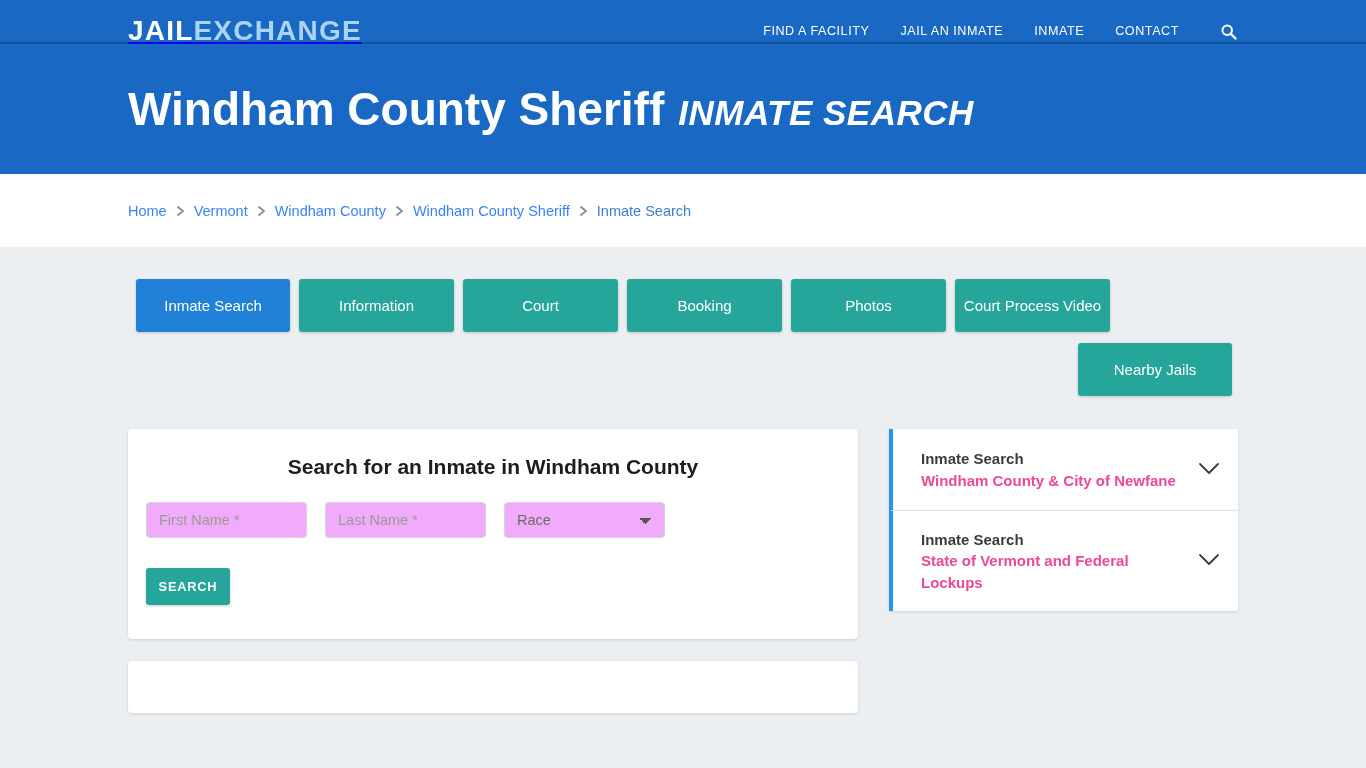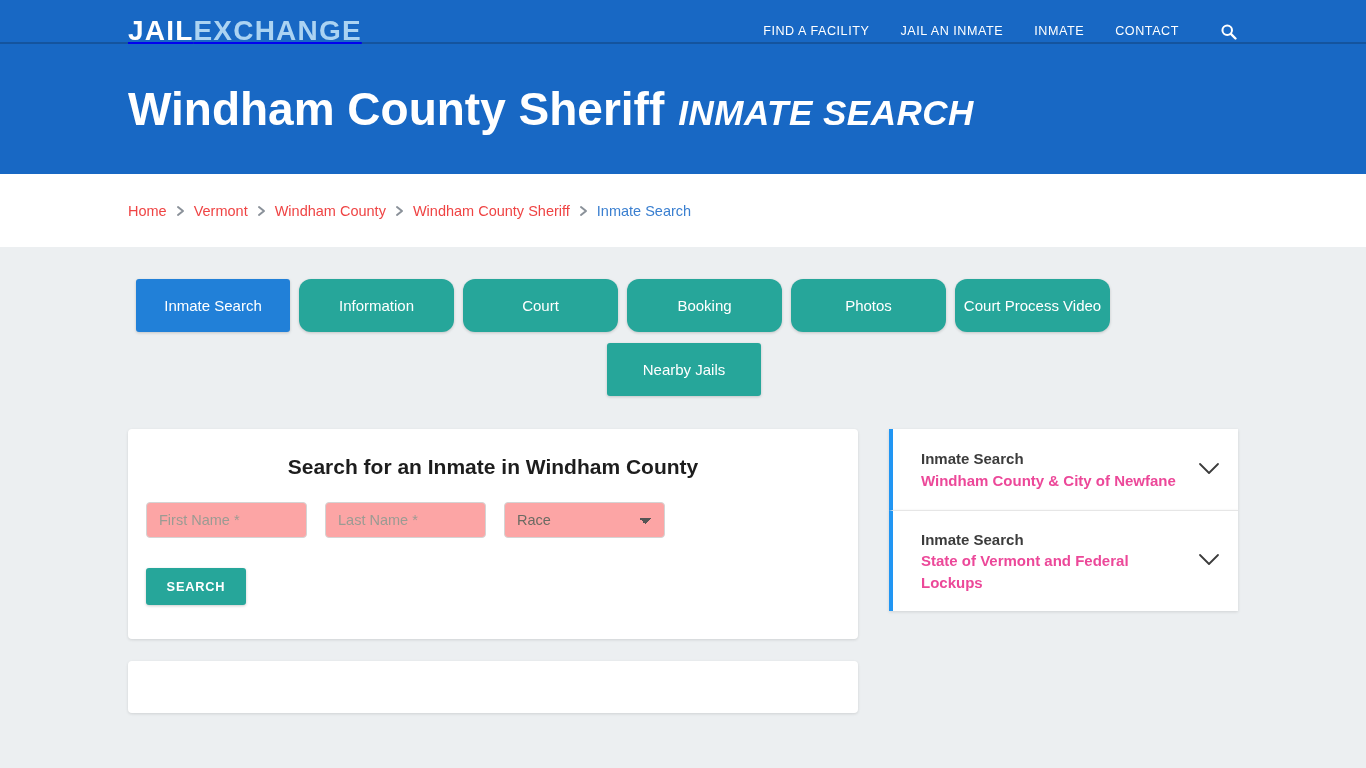--- a/index.html
+++ b/index.html
@@ -105,21 +105,21 @@
     display: flex;
     align-items: center;
     padding-left: 128px;
   }
   .breadcrumb {
     display: flex;
     align-items: center;
     font-size: 14.5px;
   }
   .breadcrumb a {
-    color: #ef4444;
+    color: #3b82f6;
     text-decoration: none;
     white-space: nowrap;
   }
   .breadcrumb .crumb-current {
     color: #3a7fd0;
     white-space: nowrap;
   }
   .breadcrumb .sep {
     margin: 0 9px;
     color: #8a9199;
@@ -161,24 +161,24 @@
     cursor: pointer;
     box-shadow: 0 1px 3px rgba(0,0,0,0.18);
     display: flex;
     align-items: center;
     justify-content: center;
     padding: 0 10px;
     white-space: nowrap;
   }
   .tab.active { background: #2180d8; }
   .tab-w1 { width: 154px; }
-  .tab-w2 { width: 155px; border-radius: 12px; }
+  .tab-w2 { width: 155px; }
   .tabs-row2 {
     display: flex;
-    justify-content: center;
+    justify-content: flex-end;
     margin-top: 11px;
     width: 1096px;
     margin-left: 8px;
   }
   .tab-nearby { width: 154px; }
 
   
   .cols {
     display: flex;
     gap: 31px;
@@ -211,21 +211,21 @@
     padding-left: 0px;
   }
   .field {
     height: 36px;
     border: 1px solid #d4d4d4;
     border-radius: 4px;
     font-size: 14.5px;
     font-family: "Liberation Sans", sans-serif;
     color: #444;
     padding: 0 12px;
-    background: #fca5a5;
+    background: #f0abfc;
     outline: none;
   }
   .field::placeholder { color: #9b9b93; }
   .field-first { width: 161px; }
   .field-last { width: 161px; }
   .field-age { width: 161px; }
   .field-race {
     width: 161px;
     appearance: none;
     -webkit-appearance: none;
@@ -236,21 +236,21 @@
     background-repeat: no-repeat;
     cursor: pointer;
   }
   .search-btn {
     margin-top: 30px;
     margin-left: 0px;
     background: #26a69a;
     color: #ffffff;
     border: none;
     border-radius: 3px;
-    width: 100px;
+    width: 84px;
     height: 37px;
     font-size: 12.8px;
     font-weight: bold;
     letter-spacing: 0.8px;
     font-family: "Liberation Sans", sans-serif;
     cursor: pointer;
     box-shadow: 0 1px 3px rgba(0,0,0,0.2);
   }
 
   .info-card {

